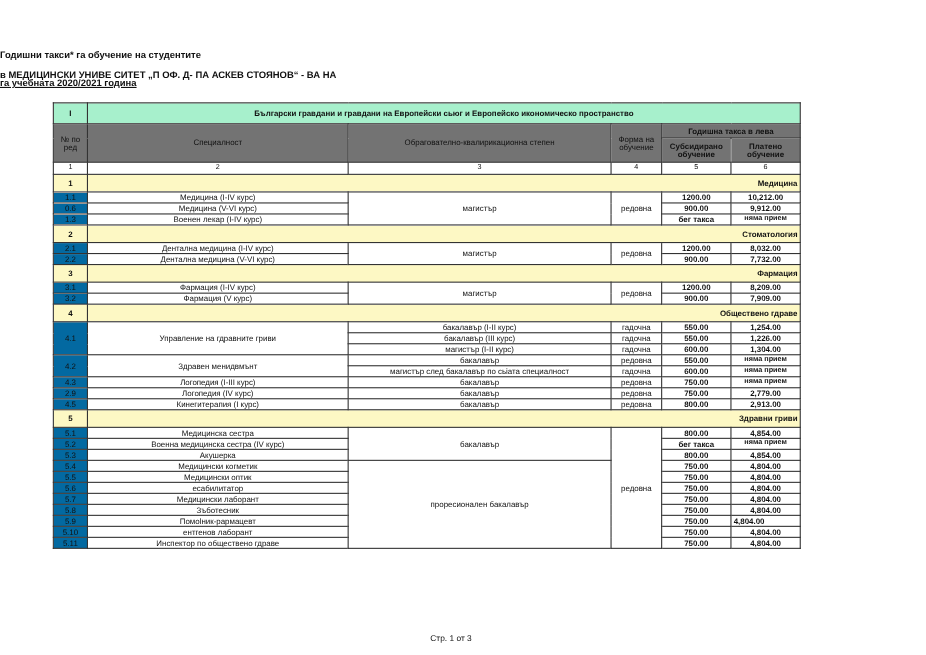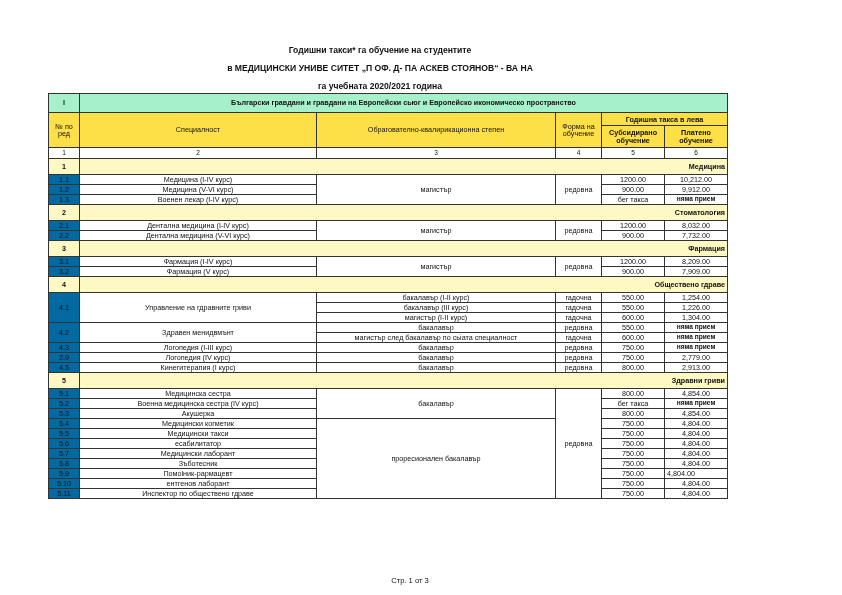--- a/index.html
+++ b/index.html
@@ -1,34 +1,34 @@
 <!DOCTYPE html>
 <html><head>
 <meta charset="utf-8">
 <style>
   html, body { margin:0; padding:0; }
   body {
     width:842px; height:595px; background:#ffffff; position:relative; overflow:hidden;
     font-family: "Liberation Sans", "DejaVu Sans", sans-serif; color:#111;
   }
-  .title { position:absolute; left:0; width:760px; text-align:center; font-weight:bold; font-size:8.6px; }
-  .t1 { top:45px; } .t2 { top:63px; } .t3 { top:81px; }
+  .title { position:absolute; left:0; width:760px; font-weight:bold; font-size:8.6px; }
+  .t1 { top:45px; } .t2 { top:63px; } .t3 { top:70px;text-decoration:underline; }
   table.grid {
     position:absolute; left:48px; top:93px; border-collapse:collapse; table-layout:fixed;
     font-size:7.2px; width:679px;
   }
   table.grid td { border:1px solid #333; padding:0 2px; text-align:center; white-space:nowrap; overflow:hidden; line-height:1; }
   .sec-hdr td { background:#a7f0cc; font-weight:bold; height:18px; }
-  .col-hdr td { background:#fde047; }
+  .col-hdr td { background:#737373; }
   .num-row td { background:#fff; height:10px; font-size:6.5px; }
   .grp td { background:#fdf8c4; font-weight:bold; height:15px; }
   .grp td.gtitle { text-align:right; padding-left:70px; }
   td.no { background:#0369a1; }
   .r td { height:9px; }
-  td.b { font-weight:normal; }
+  td.b { font-weight:bold; }
   td.np { font-weight:bold; font-size:6.6px; }
   .hdr-b { font-weight:bold; }
   .footer { position:absolute; top:576px; left:0; width:820px; text-align:center; font-size:7.6px; }
 </style>
 </head>
 <body>
 
 <div class="title t1">Годишни такси* га обучение на студентите</div>
 <div class="title t2">в МЕДИЦИНСКИ УНИВЕ СИТЕТ „П ОФ. Д-  ПА АСКЕВ СТОЯНОВ“ - ВА НА</div>
 <div class="title t3">га учебната 2020/2021 година</div>
@@ -76,21 +76,21 @@
   </tr>
   <tr class="r">
     <td class="no">1.1</td>
     <td>Медицина (I-IV курс)</td>
     <td rowspan="3">магистър</td>
     <td rowspan="3">редовна</td>
     <td class="b">1200.00</td>
     <td class="b">10,212.00</td>
   </tr>
   <tr class="r">
-    <td class="no">1.2</td>
+    <td class="no">0.6</td>
     <td>Медицина (V-VI курс)</td>
     <td class="b">900.00</td>
     <td class="b">9,912.00</td>
   </tr>
   <tr class="r">
     <td class="no">1.3</td>
     <td>Военен лекар (I-IV курс)</td>
     <td class="b">бег такса</td>
     <td class="np">няма прием</td>
   </tr>
@@ -222,21 +222,21 @@
   </tr>
   <tr class="r">
     <td class="no">5.4</td>
     <td>Медицински когметик</td>
     <td rowspan="8">проресионален бакалавър</td>
     <td class="b">750.00</td>
     <td class="b">4,804.00</td>
   </tr>
   <tr class="r">
     <td class="no">5.5</td>
-    <td>Медицински такси</td>
+    <td>Медицински оптик</td>
     <td class="b">750.00</td>
     <td class="b">4,804.00</td>
   </tr>
   <tr class="r">
     <td class="no">5.6</td>
     <td>есабилитатор</td>
     <td class="b">750.00</td>
     <td class="b">4,804.00</td>
   </tr>
   <tr class="r">

